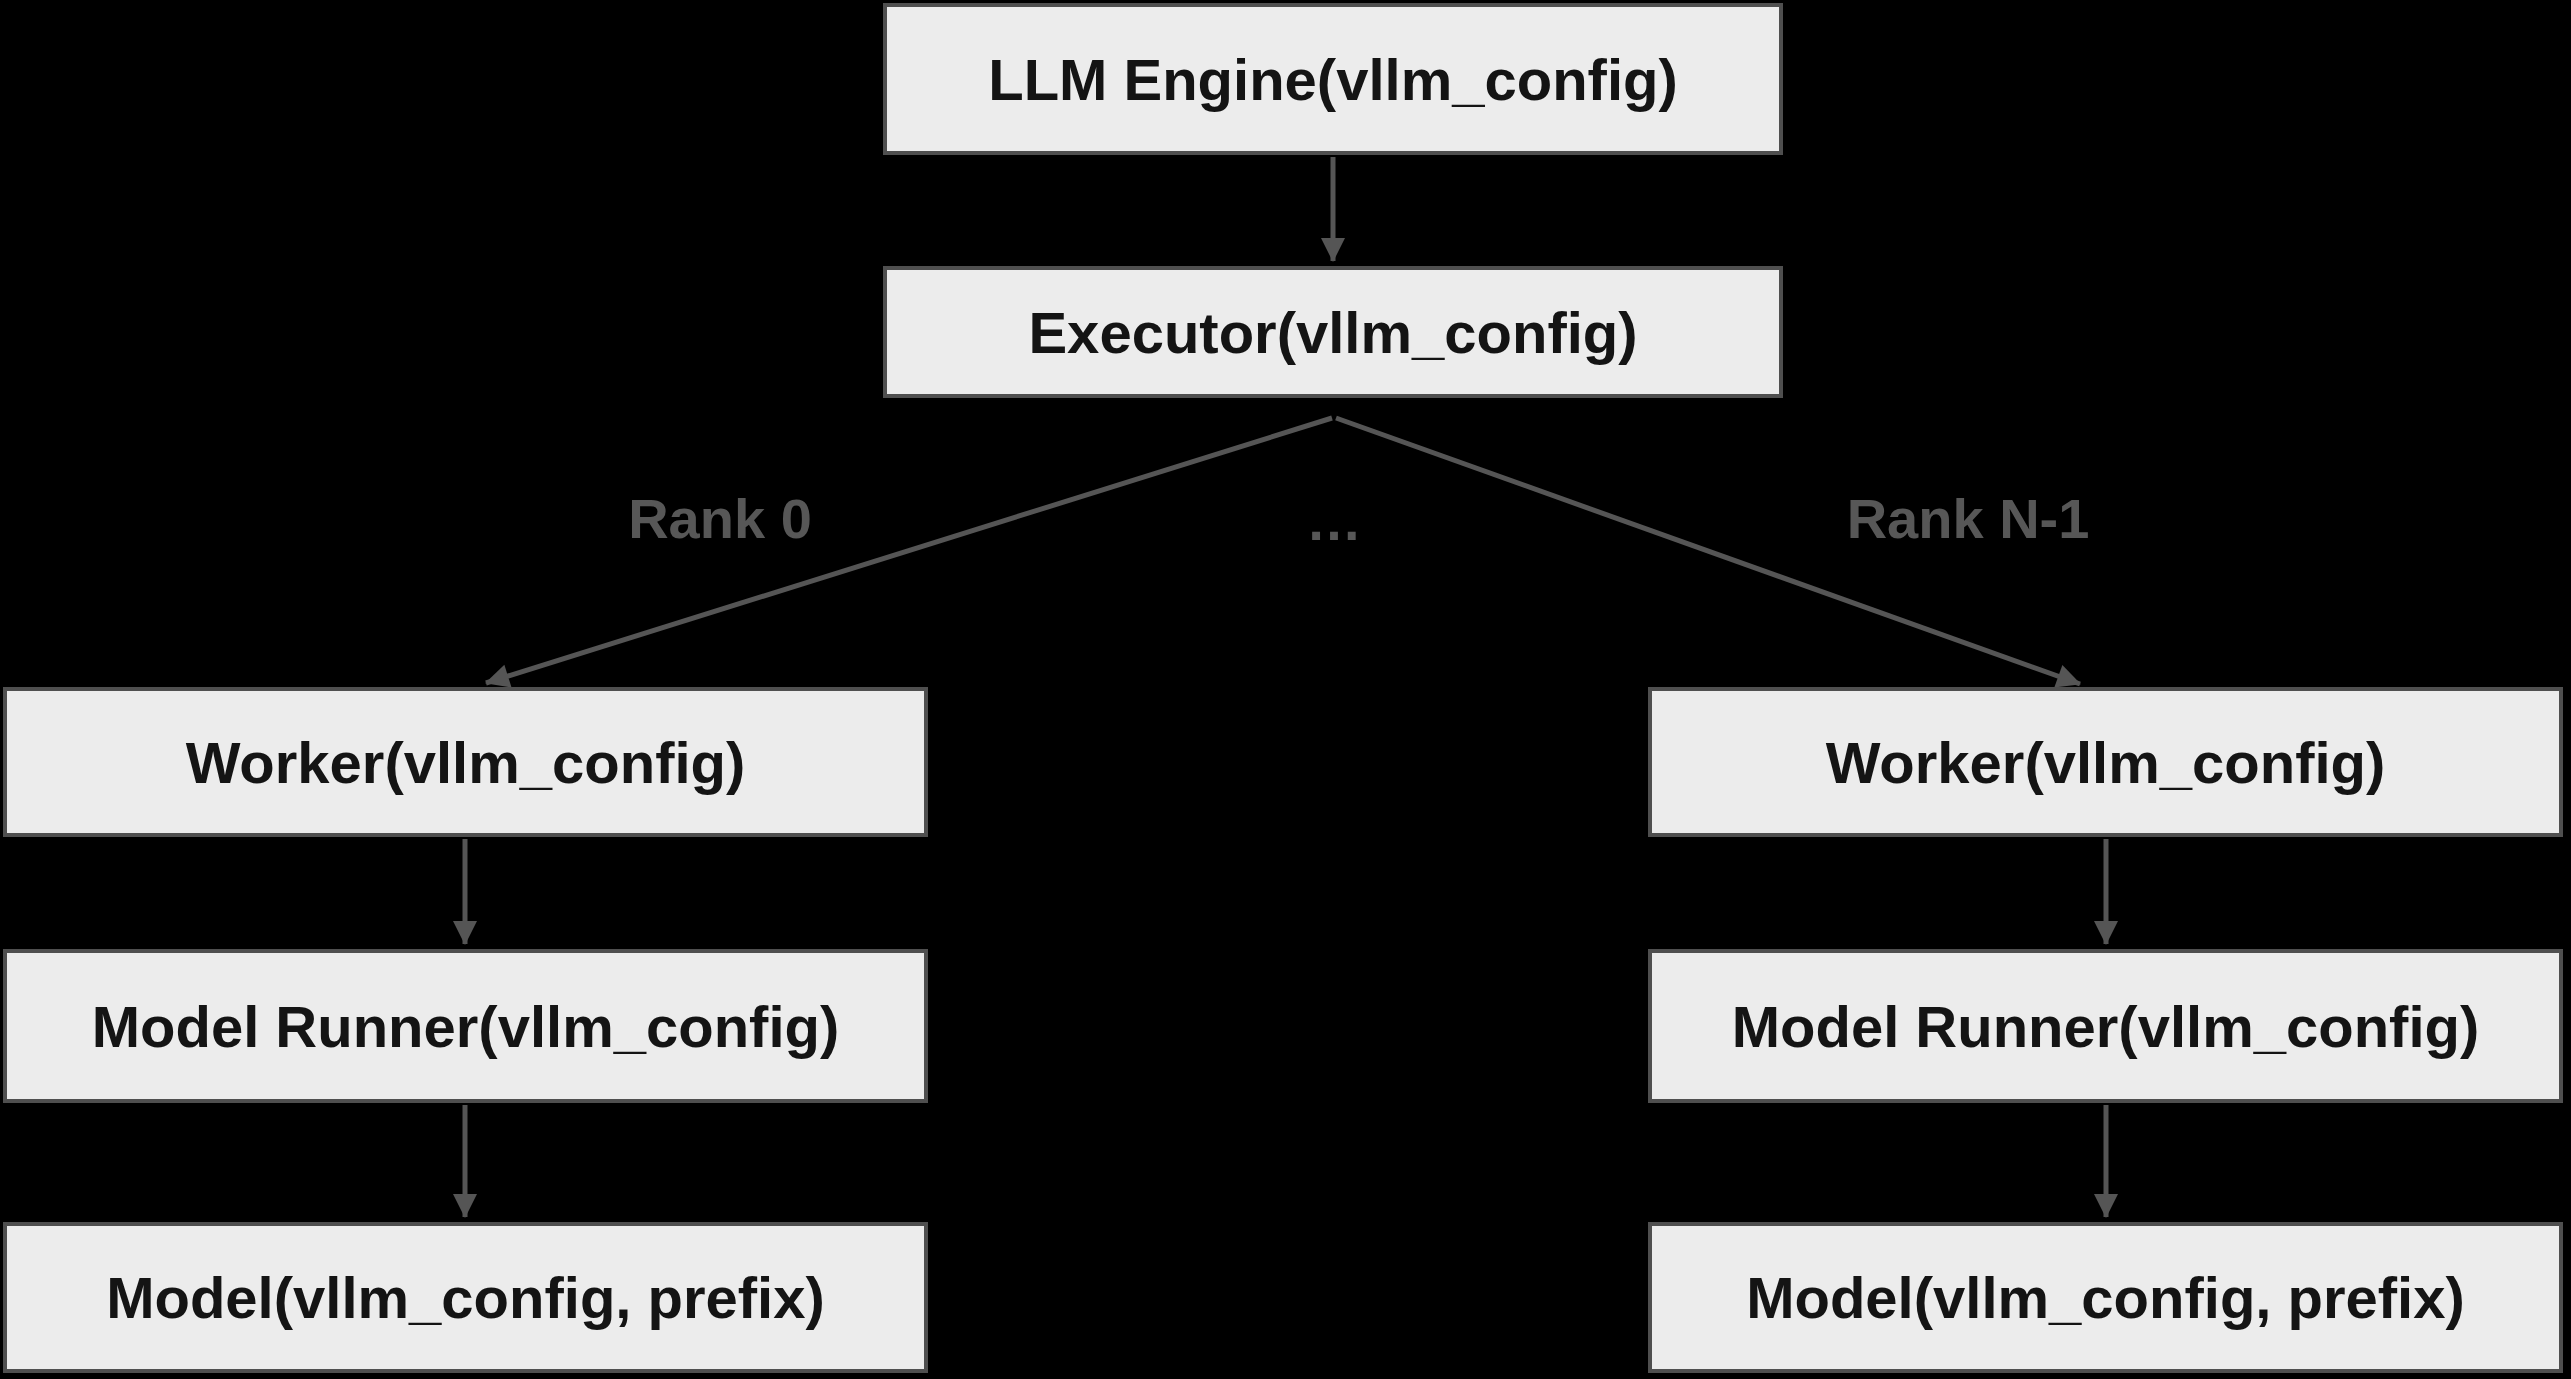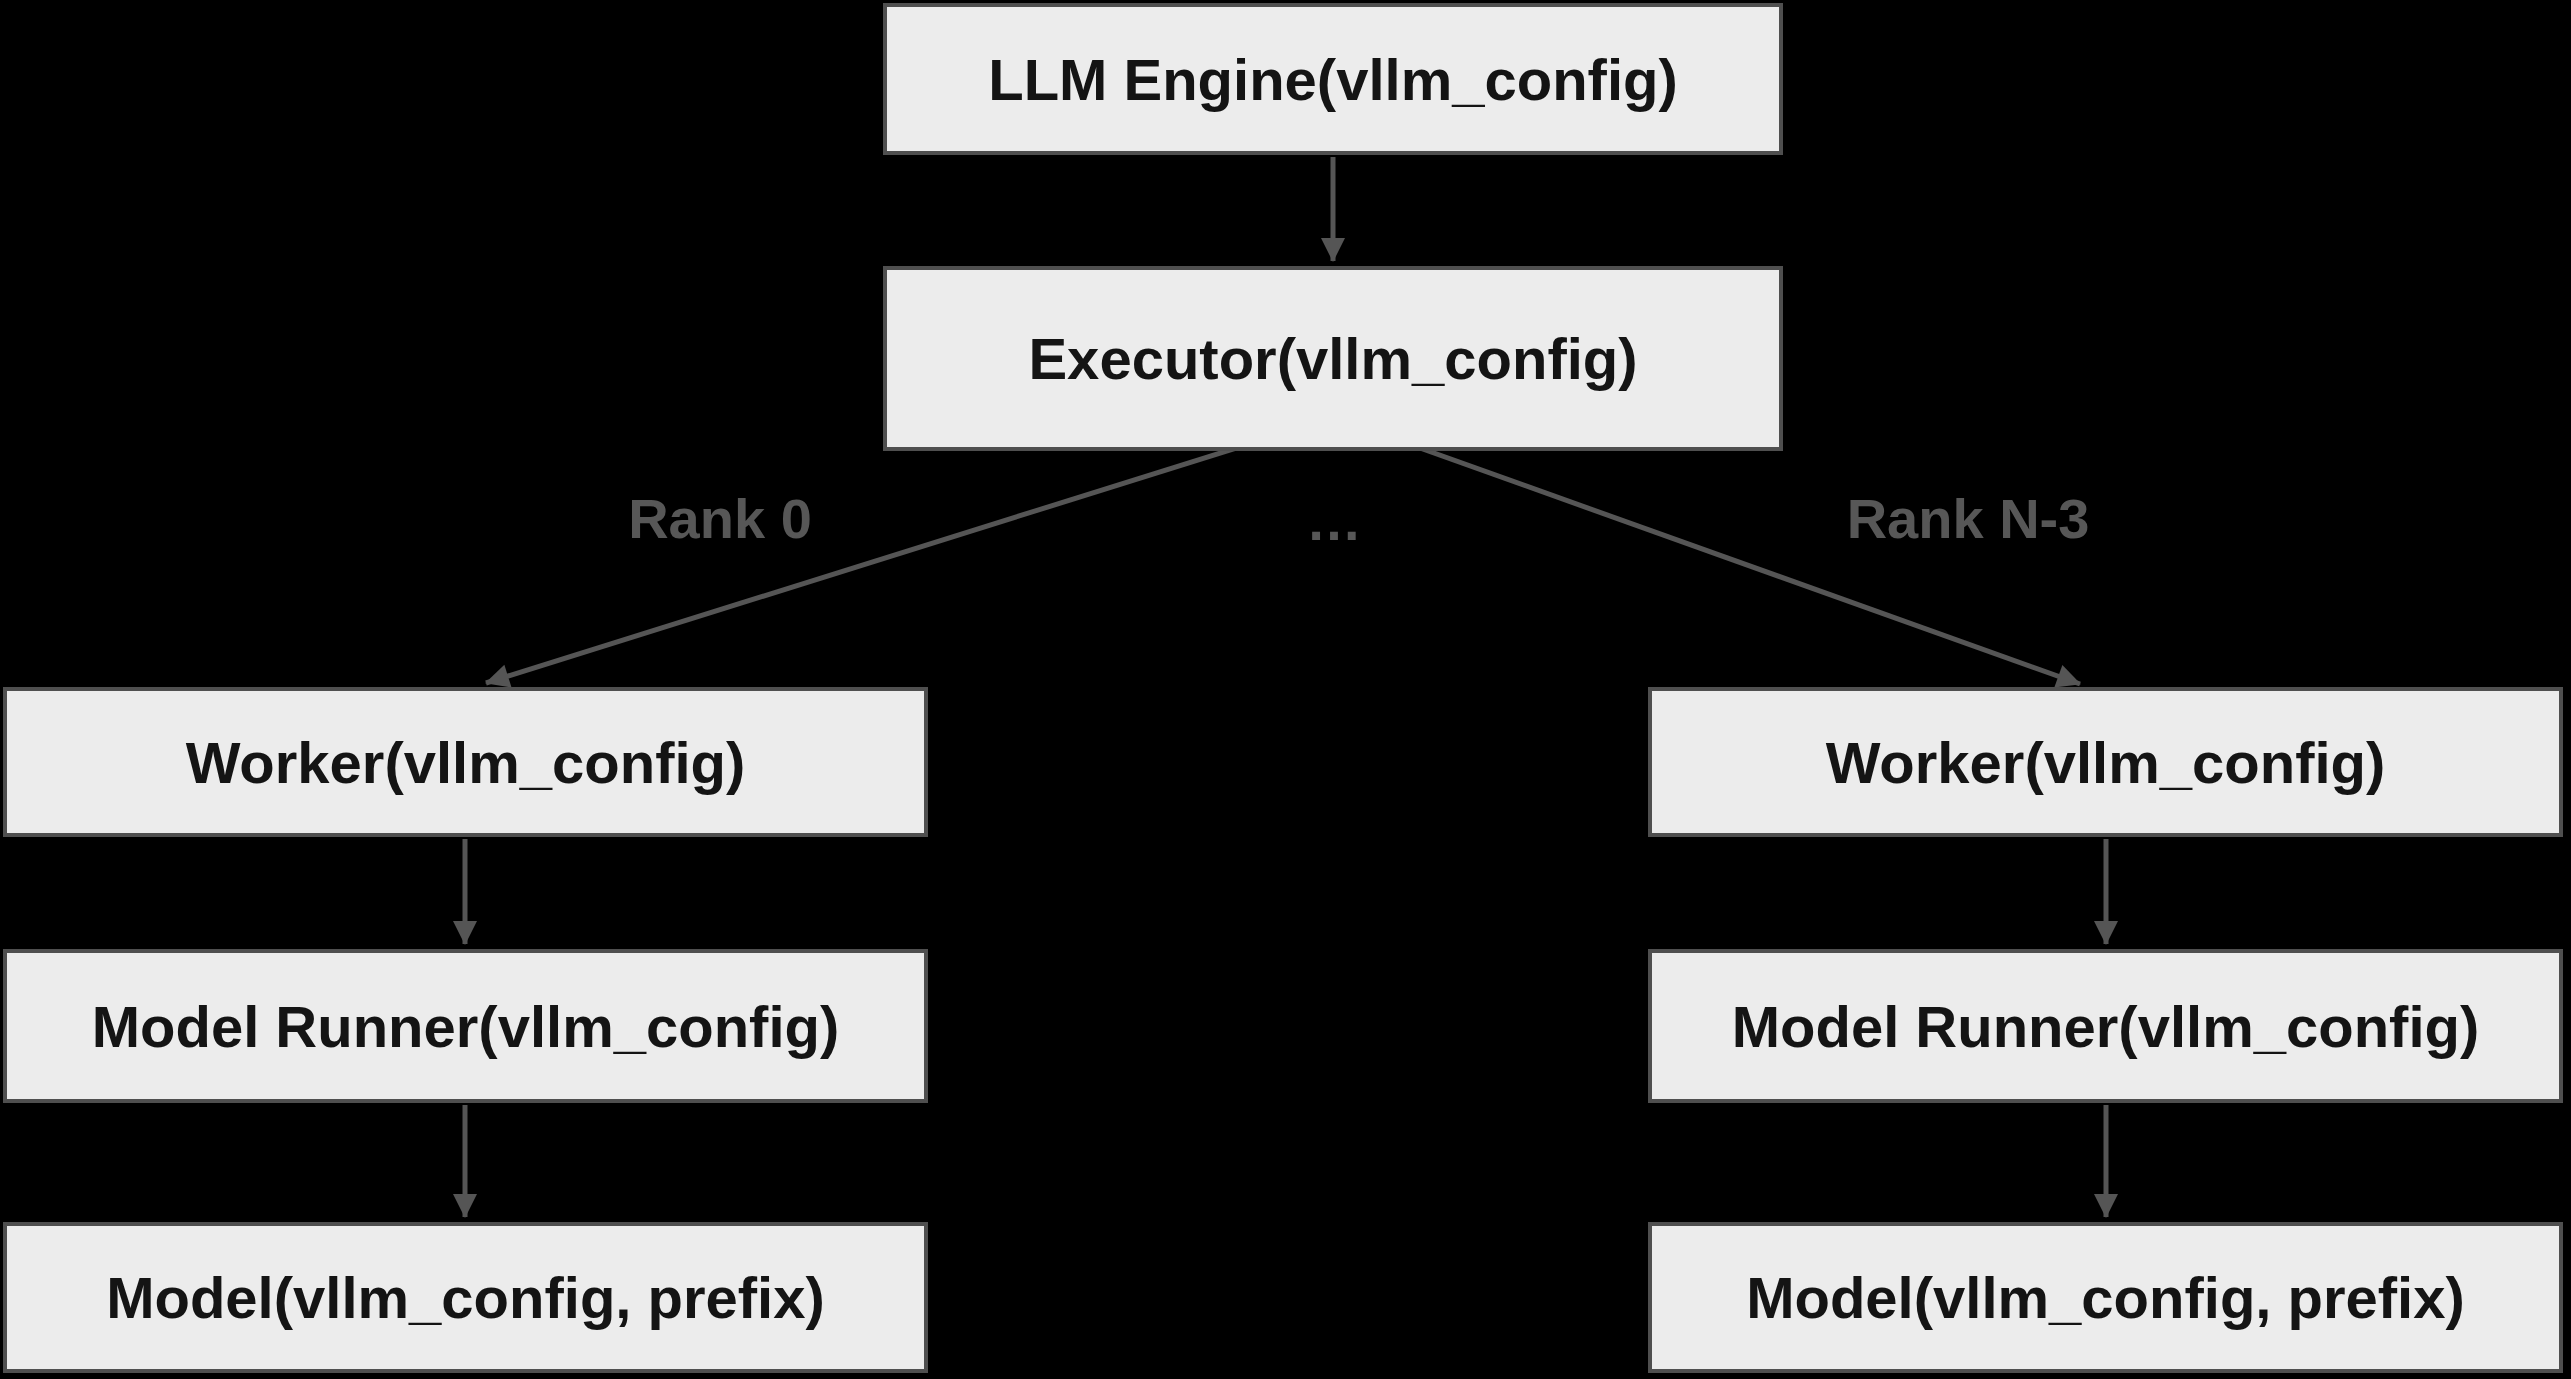--- a/index.html
+++ b/index.html
@@ -52,21 +52,21 @@
     font-size: 56px;
     font-weight: 700;
     white-space: nowrap;
   }
   .ellipsis-label {
     font-size: 56px;
     font-weight: 700;
   }
   
   .n-llm-engine        { left: 883px;  top: 3px;    width: 900px; height: 152px; }
-  .n-executor          { left: 883px;  top: 266px;  width: 900px; height: 185px; }
+  .n-executor          { left: 883px;  top: 266px;  width: 900px; height: 132px; }
   .n-worker-left       { left: 3px;    top: 687px;  width: 925px; height: 150px; }
   .n-model-runner-left { left: 3px;    top: 949px;  width: 925px; height: 154px; }
   .n-model-left        { left: 3px;    top: 1222px; width: 925px; height: 151px; }
   .n-worker-right      { left: 1648px; top: 687px;  width: 915px; height: 150px; }
   .n-model-runner-right{ left: 1648px; top: 949px;  width: 915px; height: 154px; }
   .n-model-right       { left: 1648px; top: 1222px; width: 915px; height: 151px; }
   .l-rank0    { left: 720px;  top: 518px; }
   .l-ellipsis { left: 1334px; top: 520px; }
   .l-rankn    { left: 1968px; top: 518px; }
 </style>
@@ -91,21 +91,21 @@
   </svg>
 
   <div class="node n-llm-engine">LLM Engine(vllm_config)</div>
 
   <div class="node n-executor">Executor(vllm_config)</div>
 
   <div class="edge-label l-rank0">Rank 0</div>
 
   <div class="edge-label ellipsis-label l-ellipsis">…</div>
 
-  <div class="edge-label l-rankn">Rank N-3</div>
+  <div class="edge-label l-rankn">Rank N-1</div>
 
   <div class="node n-worker-left">Worker(vllm_config)</div>
 
   <div class="node n-model-runner-left">Model Runner(vllm_config)</div>
 
   <div class="node n-model-left">Model(vllm_config, prefix)</div>
 
   <div class="node n-worker-right">Worker(vllm_config)</div>
 
   <div class="node n-model-runner-right">Model Runner(vllm_config)</div>

